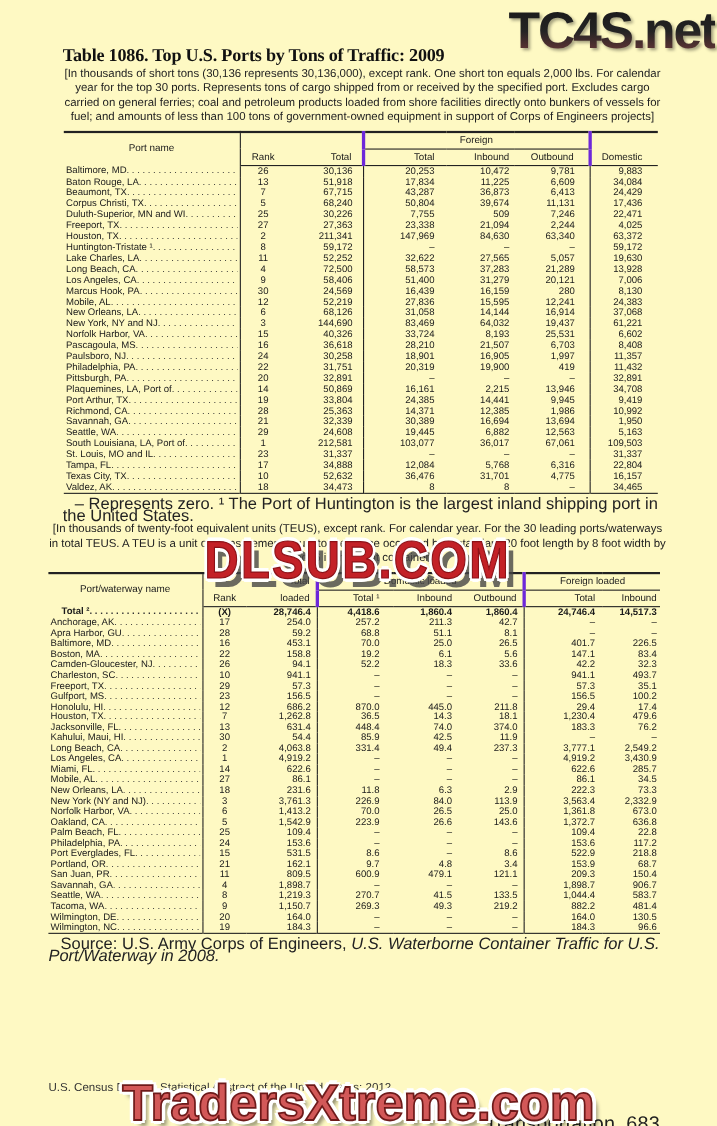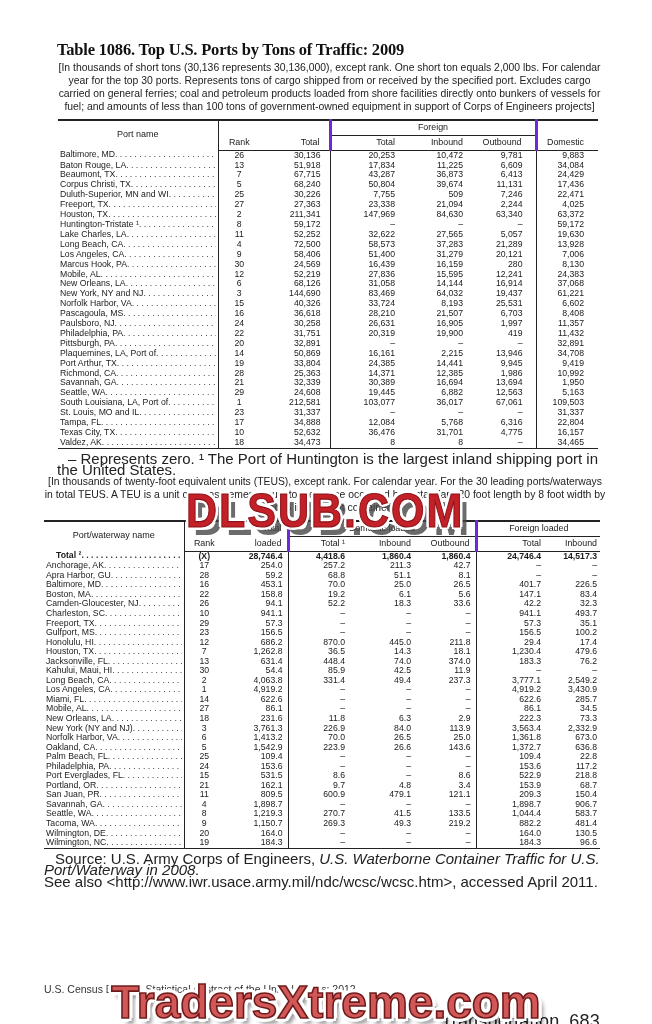--- a/index.html
+++ b/index.html
@@ -1,18 +1,18 @@
 <!DOCTYPE html>
 <html><head>
 <meta charset="utf-8">
 <style>
   html,body { margin:0; padding:0; background:#e8e8e8; }
   .page {
     position:relative; width:652px; height:1024px; margin:0 auto;
-    background:#ffffff; overflow:hidden; color:#1a1a1a;
+    background:#fef9c3; overflow:hidden; color:#1a1a1a;
     font-family:"Liberation Sans", sans-serif;
   }
   .content { position:absolute; top:0; left:0; width:652px; }
 
   
   .tbl-title {
     font-family:"Liberation Serif", serif; font-weight:bold;
     font-size:16.5px; line-height:19px; color:#111;
     margin:0 52px 3px 57px; letter-spacing:-0.2px;
   }
@@ -354,21 +354,21 @@
             <td class="num">6,703</td>
             <td class="num vl">8,408</td>
           </tr>
           <tr>
             <td class="name">
               <span class="label">Paulsboro, NJ</span>
               <span class="dots"></span>
             </td>
             <td class="rank vl">24</td>
             <td class="num">30,258</td>
-            <td class="num vl">26,631</td>
+            <td class="num vl">18,901</td>
             <td class="num">16,905</td>
             <td class="num">1,997</td>
             <td class="num vl">11,357</td>
           </tr>
           <tr>
             <td class="name">
               <span class="label">Philadelphia, PA</span>
               <span class="dots"></span>
             </td>
             <td class="rank vl">22</td>
@@ -950,25 +950,25 @@
             <td class="num">–</td>
             <td class="num">–</td>
             <td class="num vl">184.3</td>
             <td class="num">96.6</td>
           </tr>
         </tbody>
     </table>
 
     <div class="notes notes87">
       <p><span>Source: U.S. Army Corps of Engineers, </span><em>U.S. Waterborne Container Traffic for U.S. Port/Waterway in 2008.</em></p>
-      <p class="noindent">See also &lt;http://www.iwr.usace.army.mil/ndc/wcsc/wcsc.htm&gt;, accessed April 2011.</p>
     </div>
 
   </div>
 
   <div class="footer-right">
     <span>Transportation</span><span class="pageno">683</span>
   </div>
   <div class="footer-left">U.S. Census Bureau, Statistical Abstract of the United States: 2012</div>
 
+  <div class="wm wm-top">TC4S.net</div>
   <div class="wm wm-mid">DLSUB.COM</div>
   <div class="wm wm-bot">TradersXtreme.com</div>
 </div>
 
 </body></html>

